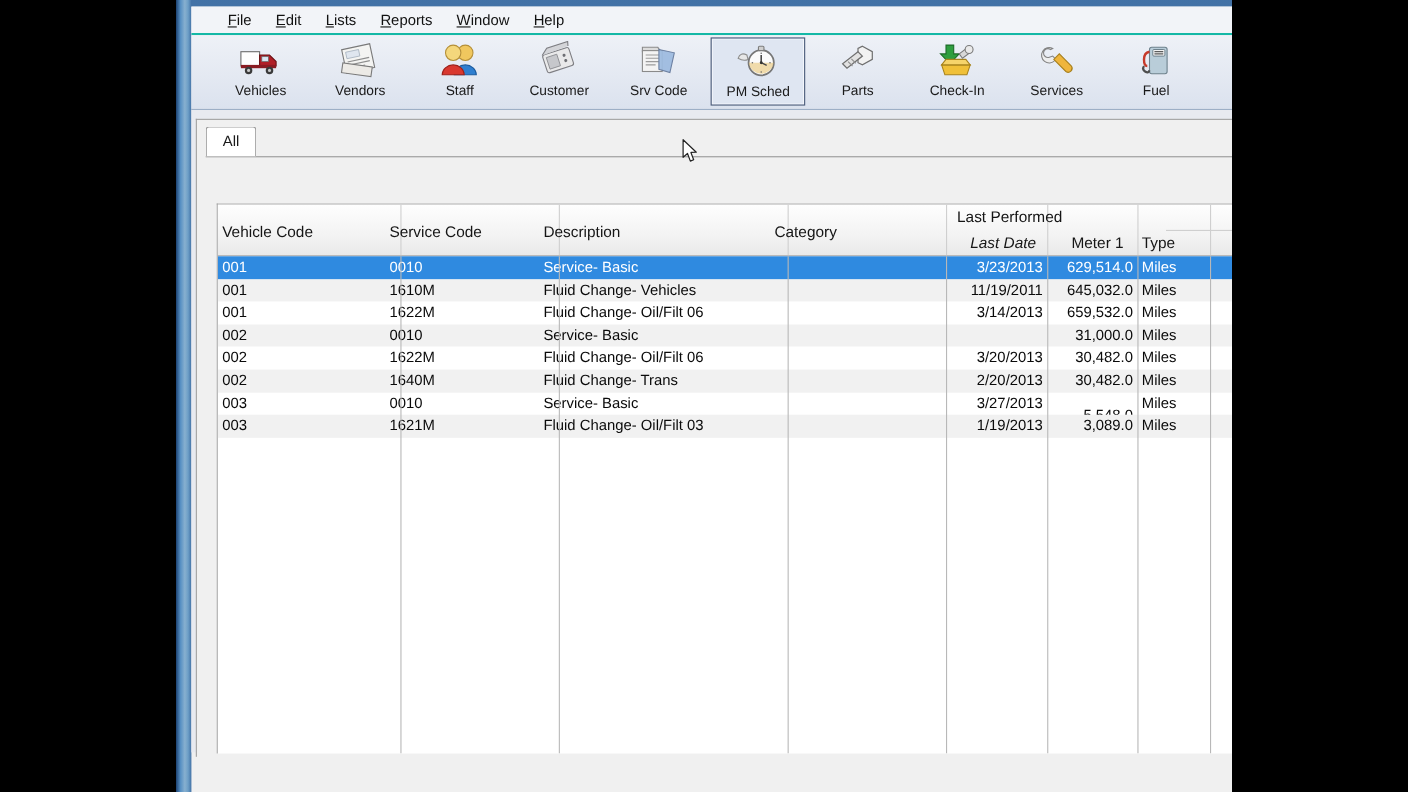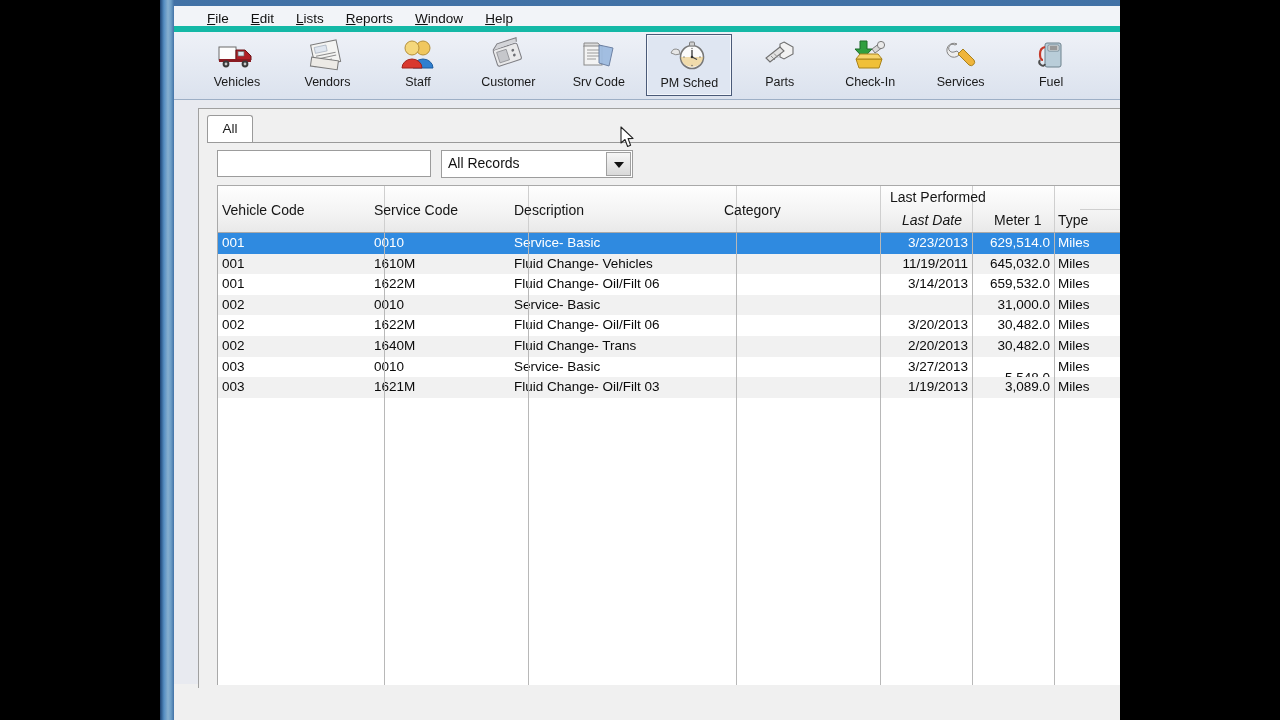--- a/index.html
+++ b/index.html
@@ -62,21 +62,21 @@
     letter-spacing: 0.1px;
     text-shadow: 0 1px 2px rgba(0,0,0,0.6);
     white-space: nowrap;
   }
 
   
   #menubar {
     position: relative;
     height: 26px;
     background: #f2f4f8;
-    border-bottom: 6px solid #14b8a6;
+    border-bottom: 2px solid #14b8a6;
     padding-left: 22px;
     box-sizing: border-box;
   }
   .menu-item {
     display: inline-block;
     font-size: 13.5px;
     color: #111;
     padding: 5px 11px 4px 11px;
     cursor: default;
     white-space: nowrap;
@@ -121,21 +121,21 @@
     color: #1a1a1a;
     margin-top: 2px;
     white-space: nowrap;
   }
 
   
   #mdi {
     position: relative;
     background: #e8eaf0;
     height: 584px;
-    padding: 8px 0 0 24px;
+    padding: 8px 0 0 4px;
     box-sizing: border-box;
   }
   #child {
     position: relative;
     width: 952px;
     height: 580px;
     background: #f0f0f0;
     border: 1px solid #a0a0a0;
     border-right: none;
     border-bottom: none;
@@ -440,29 +440,20 @@
       <div id="mdi">
         <div id="child">
 
           <div id="tabstrip">
             <div class="tab selected">
               <span>All</span>
             </div>
           </div>
           <div id="tab-underline"></div>
 
-          <div id="filterrow">
-            <input id="search-input" type="text" value="" placeholder="" style="">
-            <div id="records-combo">
-              <span class="cv">All Records</span>
-              <div id="combo-arrow">
-                <span class="caret"></span>
-              </div>
-            </div>
-          </div>
 
           <div id="grid">
 
             <div id="gridhead">
               <div class="hdiv" style="left:166px;"></div>
               <div class="hdiv" style="left:310px;"></div>
               <div class="hdiv" style="left:518px;"></div>
               <div class="hdiv" style="left:662px;"></div>
               <div class="hdiv" style="left:754px;"></div>
               <div class="hdiv" style="left:836px;"></div>

